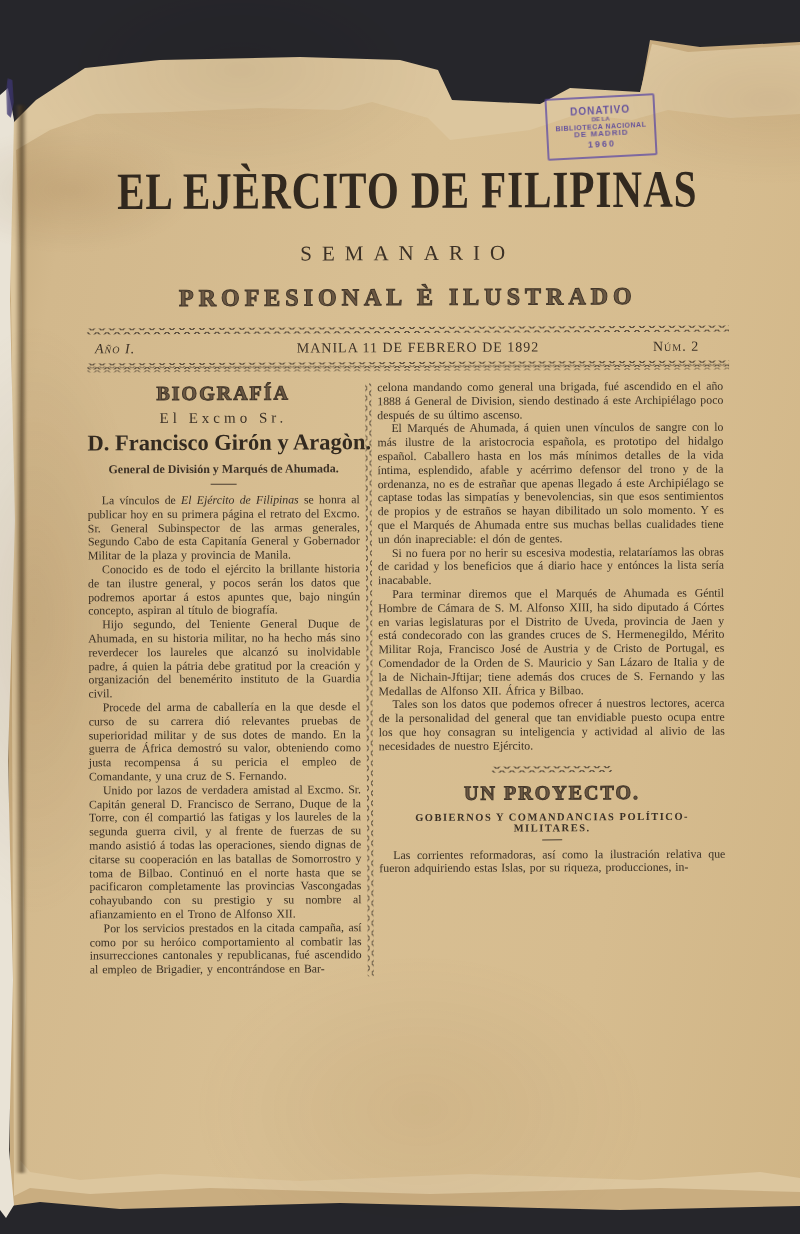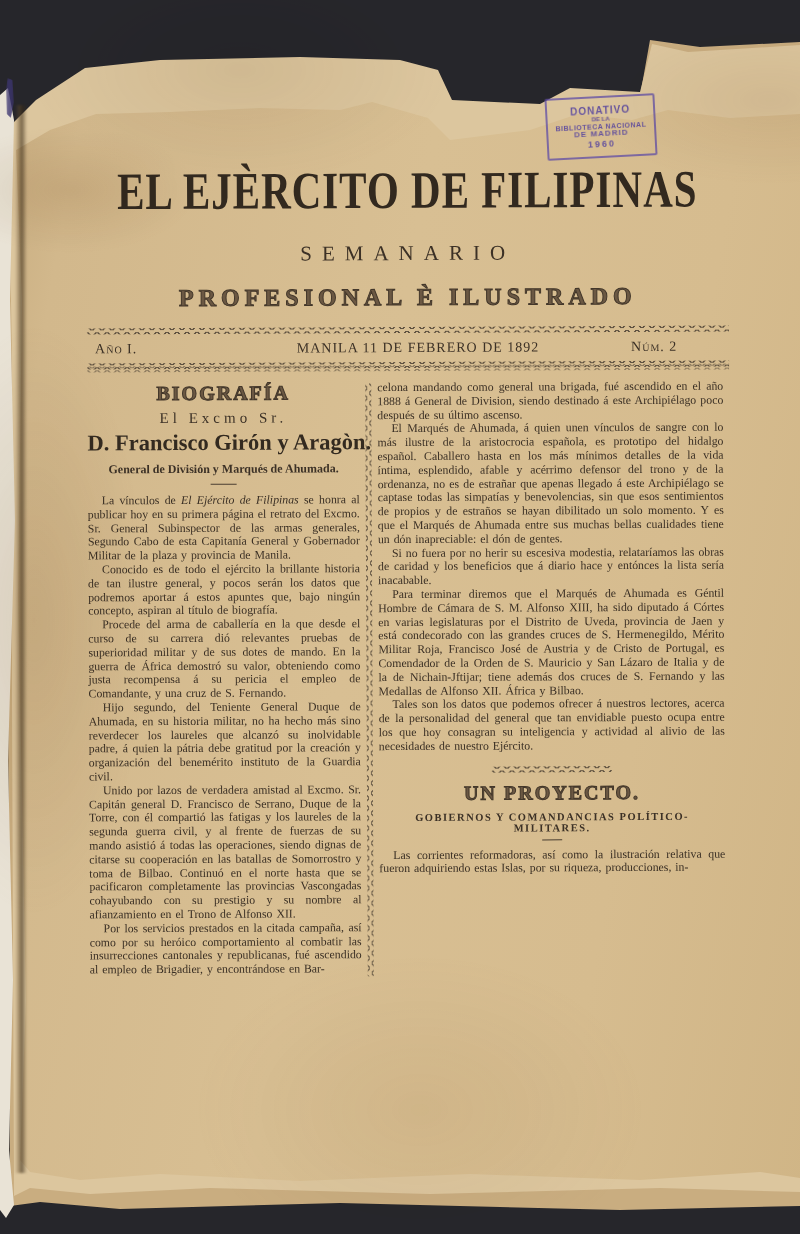--- a/index.html
+++ b/index.html
@@ -60,23 +60,23 @@
 
   
   .content{position:absolute;left:88px;top:156px;width:642px;color:var(--ink);transform:rotate(-.25deg);}
   .title{text-align:center;font-weight:bold;font-size:41px;line-height:1;letter-spacing:1px;
     transform:scaleY(1.28);transform-origin:center;margin-top:14px;color:#32291f;white-space:nowrap;}
   .semanario{text-align:center;font-size:21px;letter-spacing:10px;margin-top:30px;color:#3c3126;}
   .ornate{font-weight:bold;color:#6b5843;-webkit-text-stroke:1px #43372a;}
   .prof{text-align:center;font-size:24px;letter-spacing:5px;margin-top:18px;}
   .rule-top{margin-top:16px;}
   .dateline{display:flex;align-items:baseline;padding:7px 8px 6px 8px;font-size:14px;color:#3c3126;}
-  .dl-left{width:110px;text-align:left;font-variant:small-caps;letter-spacing:1px;}
+  .dl-left{width:110px;text-align:left;font-variant:small-caps;letter-spacing:1px;font-style:italic;}
   .dl-center{flex:1;text-align:center;letter-spacing:1px;}
-  .dl-right{width:90px;text-align:left;font-variant:small-caps;letter-spacing:1px;}
+  .dl-right{width:90px;text-align:center;font-variant:small-caps;letter-spacing:1px;}
   .rule-bot{margin-top:0;}
   .rule-bot2{margin-top:-3px;opacity:.5;}
 
   .columns{display:flex;margin-top:10px;}
   .col-left{width:272px;}
   .divider{align-self:stretch;margin:2px 6px 0 6px;}
   .col-right{width:346px;}
 
   p.body{margin:0;text-align:justify;text-indent:14px;font-size:11.8px;line-height:13.8px;
     color:#3a2f24;word-spacing:1px;}
@@ -136,22 +136,22 @@
       <div class="col-left">
         <div class="bio-head">
           <div class="bio-section ornate">BIOGRAFÍA</div>
           <div class="bio-hon">El Excmo Sr.</div>
           <div class="bio-name">D. Francisco Girón y Aragòn.</div>
           <div class="bio-role">General de División y Marqués de Ahumada.</div>
           <div class="dash"></div>
         </div>
         <p class="body"><span>La vínculos de </span><span class="italic">El Ejército de Filipinas</span><span> se honra al publicar hoy en su primera página el retrato del Excmo. Sr. General Subinspector de las armas generales, Segundo Cabo de esta Capitanía General y Gobernador Militar de la plaza y provincia de Manila.</span></p>
         <p class="body">Conocido es de todo el ejército la brillante historia de tan ilustre general, y pocos serán los datos que podremos aportar á estos apuntes que, bajo ningún concepto, aspiran al título de biografía.</p>
+        <p class="body">Hijo segundo, del Teniente General Duque de Ahumada, en su historia militar, no ha hecho más sino reverdecer los laureles que alcanzó su inolvidable padre, á quien la pátria debe gratitud por la creación y organización del benemérito instituto de la Guardia civil.</p>
         <p class="body">Procede del arma de caballería en la que desde el curso de su carrera dió relevantes pruebas de superioridad militar y de sus dotes de mando. En la guerra de África demostró su valor, obteniendo como justa recompensa á su pericia el empleo de Comandante, y una cruz de S. Fernando.</p>
-        <p class="body">Hijo segundo, del Teniente General Duque de Ahumada, en su historia militar, no ha hecho más sino reverdecer los laureles que alcanzó su inolvidable padre, á quien la pátria debe gratitud por la creación y organización del benemérito instituto de la Guardia civil.</p>
         <p class="body">Unido por lazos de verdadera amistad al Excmo. Sr. Capitán general D. Francisco de Serrano, Duque de la Torre, con él compartió las fatigas y los laureles de la segunda guerra civil, y al frente de fuerzas de su mando asistió á todas las operaciones, siendo dignas de citarse su cooperación en las batallas de Somorrostro y toma de Bilbao. Continuó en el norte hasta que se pacificaron completamente las provincias Vascongadas cohayubando con su prestigio y su nombre al afianzamiento en el Trono de Alfonso XII.</p>
         <p class="body">Por los servicios prestados en la citada campaña, así como por su heróico comportamiento al combatir las insurrecciones cantonales y republicanas, fué ascendido al empleo de Brigadier, y encontrándose en Bar-</p>
       </div>
 
       <div class="divider wavy-v"></div>
 
       <div class="col-right">
         <p class="body cont">celona mandando como general una brigada, fué ascendido en el año 1888 á General de Division, siendo destinado á este Archipiélago poco después de su último ascenso.</p>
         <p class="body">El Marqués de Ahumada, á quien unen vínculos de sangre con lo más ilustre de la aristocrocia española, es prototipo del hidalgo español. Caballero hasta en los más mínimos detalles de la vida íntima, esplendido, afable y acérrimo defensor del trono y de la ordenanza, no es de estrañar que apenas llegado á este Archipiélago se captase todas las simpatías y benevolencias, sin que esos sentimientos de propios y de estraños se hayan dibilitado un solo momento. Y es que el Marqués de Ahumada entre sus muchas bellas cualidades tiene un dón inapreciable: el dón de gentes.</p>
         <p class="body">Si no fuera por no herir su escesiva modestia, relataríamos las obras de caridad y los beneficios que á diario hace y entónces la lista sería inacabable.</p>

